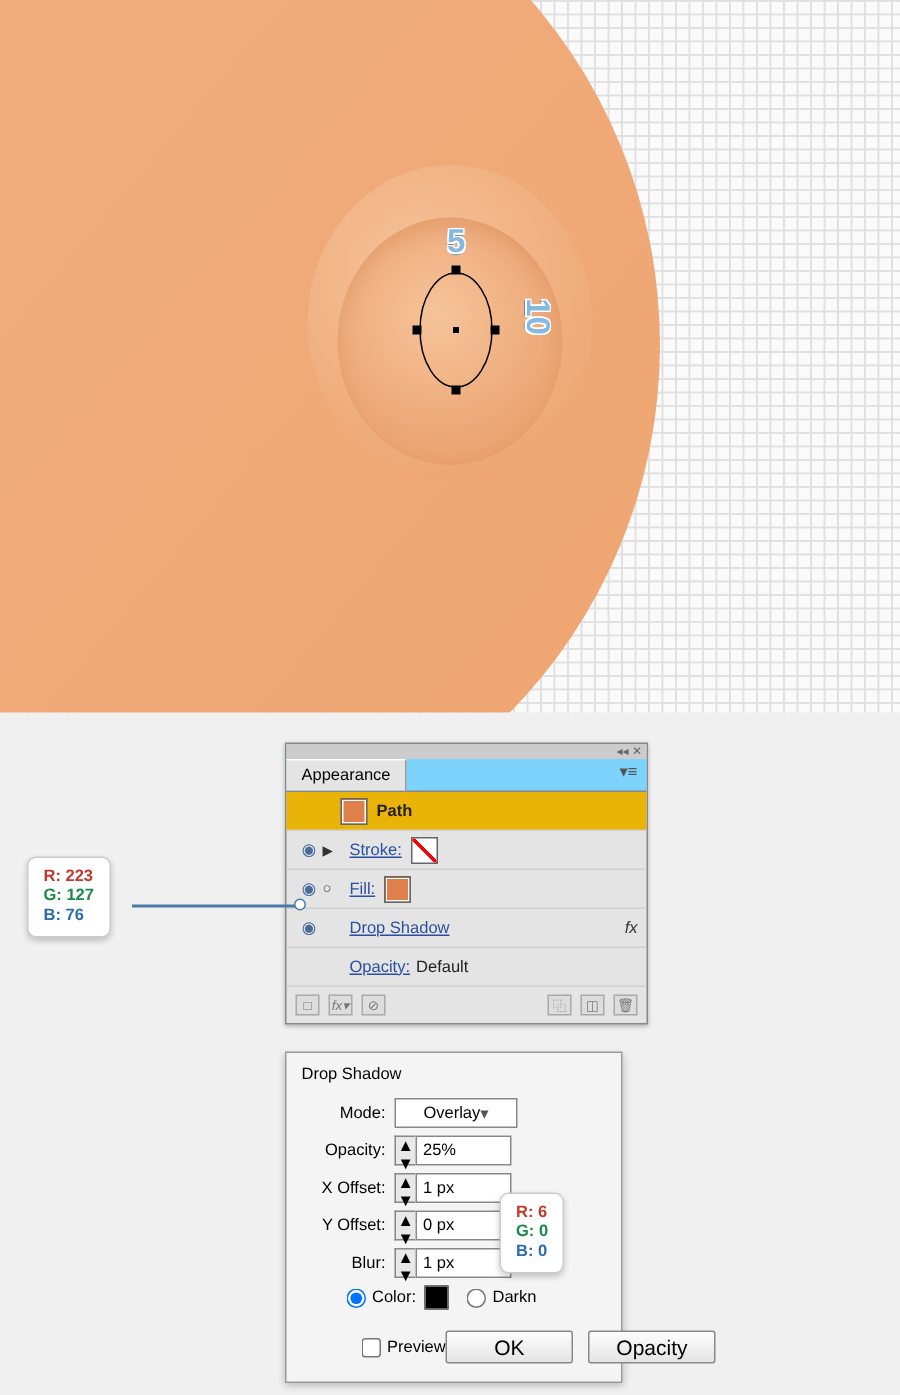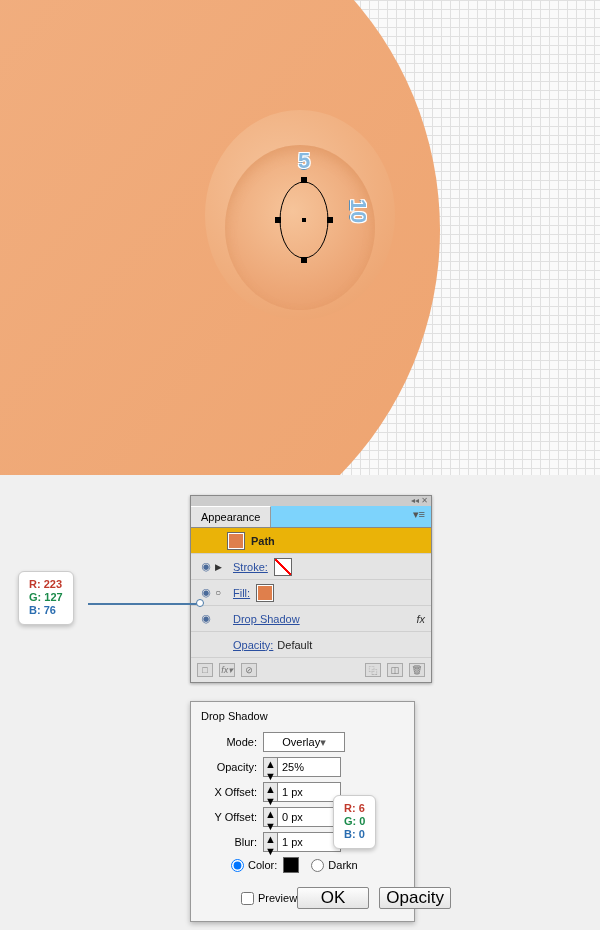--- a/index.html
+++ b/index.html
@@ -49,21 +49,21 @@
 .dlbl{width:56px;text-align:right;margin-right:6px;font-size:11px;}
 .select,.input{height:20px;border:1px solid #888;background:#fff;font-size:11px;padding:0 4px;display:flex;align-items:center;}
 .select{width:82px;justify-content:center;}
 .select::after{content:"▾";color:#555;}
 .stepper{display:flex;}
 .step-btns{width:14px;height:20px;border:1px solid #888;border-right:none;background:#e8e8e8;display:flex;flex-direction:column;font-size:6px;align-items:center;justify-content:space-around;}
 .input{width:64px;}
 .radio{display:flex;align-items:center;gap:4px;font-size:11px;}
 .radio input{margin:0;}
 .btns{display:flex;gap:10px;margin-top:12px;justify-content:center;}
-.btn{width:72px;height:22px;border:1px solid #888;background:linear-gradient(#fdfdfd,#e4e4e4);font-size:17px;display:flex;align-items:center;justify-content:center;border-radius:2px;}
+.btn{width:85px;height:22px;border:1px solid #888;background:linear-gradient(#fdfdfd,#e4e4e4);font-size:14px;display:flex;align-items:center;justify-content:center;border-radius:2px;}
 .chk{display:flex;align-items:flex-start;gap:4px;font-size:11px;padding-left:40px;}
 .lower-wrap{position:relative;}
 </style>
 </head>
 <body>
 
 <div class="canvas">
   <div class="skin"></div>
   <div class="ear-outer"></div>
   <div class="ear-inner"></div>

